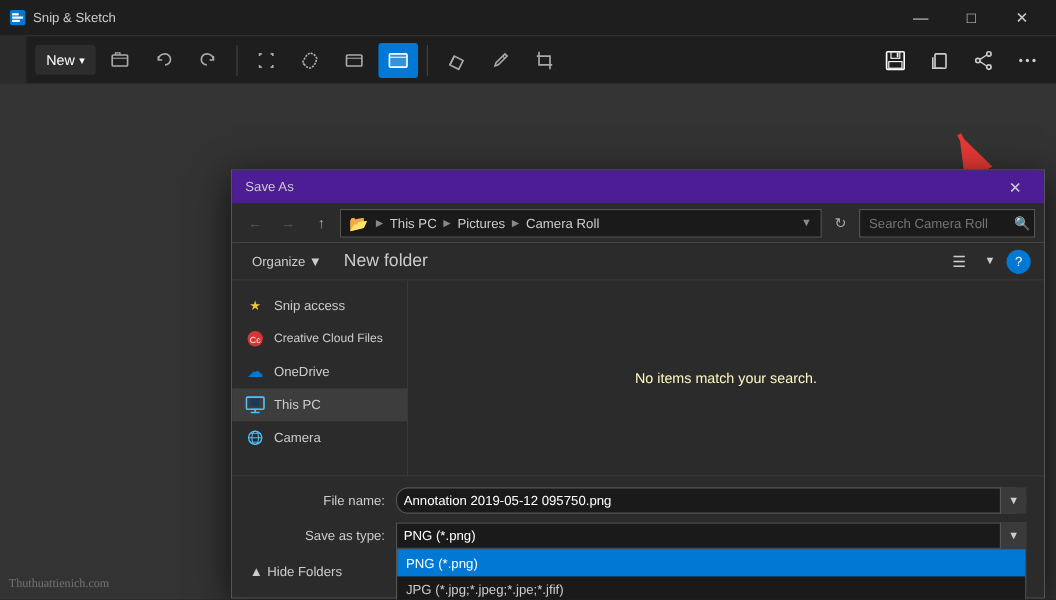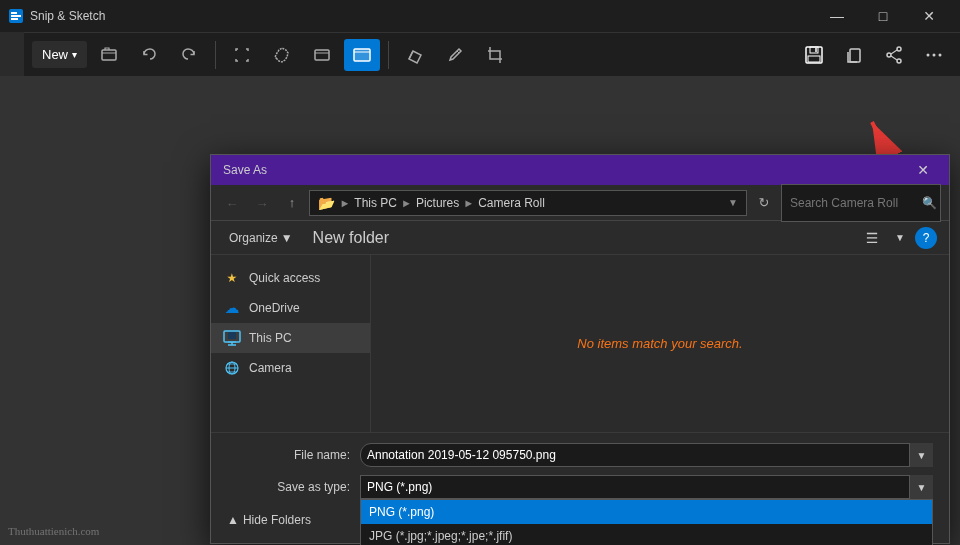--- a/index.html
+++ b/index.html
@@ -221,21 +221,21 @@
       cursor: pointer;
       width: 26px;
       height: 26px;
       display: flex;
       align-items: center;
       justify-content: center;
       font-size: 13px;
     }
     .search-box {
       width: 160px;
-      height: 38px;
+      height: 26px;
       background: #1a1a1a;
       border: 1px solid #555;
       color: #ccc;
       padding: 0 24px 0 8px;
       font-size: 12px;
       outline: none;
     }
     .search-box-wrap {
       position: relative;
       display: flex;
@@ -350,23 +350,22 @@
       justify-content: center;
     }
 
     
     .content-area {
       flex: 1;
       background: #2b2b2b;
       display: flex;
       align-items: center;
       justify-content: center;
-      color: #f97316;
+      color: #fef9c3;
       font-size: 13px;
-      font-style: italic;
     }
 
     
     .dialog-bottom {
       background: #2b2b2b;
       border-top: 1px solid #3a3a3a;
       padding: 10px 16px;
       flex-shrink: 0;
     }
     .form-row {
@@ -669,21 +668,30 @@
           <button class="view-btn" style="font-size:10px;">▼</button>
           <button class="help-btn">?</button>
         </div>
       </div>
 
       <div class="dialog-body">
 
         <div class="sidebar">
           <div class="sidebar-item">
             <span class="sidebar-icon" style="color:#f0c040;">★</span>
-            <span>Quick access</span>
+            <span>Snip access</span>
+          </div>
+          <div class="sidebar-item">
+            <span class="sidebar-icon">
+              <svg width="18" height="18" viewBox="0 0 18 18">
+                  <circle cx="9" cy="9" r="7" fill="#e53935" opacity="0.9"></circle>
+                  <text x="9" y="13" text-anchor="middle" font-size="8" fill="white">Cc</text>
+                </svg>
+            </span>
+            <span style="font-size:11px;">Creative Cloud Files</span>
           </div>
           <div class="sidebar-item">
             <span class="sidebar-icon" style="color:#0078d4; font-size:15px;">☁</span>
             <span>OneDrive</span>
           </div>
           <div class="sidebar-item active">
             <span class="sidebar-icon">
               <svg width="18" height="18" viewBox="0 0 18 18" fill="none">
                 <rect x="1" y="2" width="16" height="11" rx="1" stroke="#4fc3f7" stroke-width="1.5" fill="none"></rect>
                 <rect x="5" y="3" width="8" height="7" fill="#1a3a5a"></rect>

